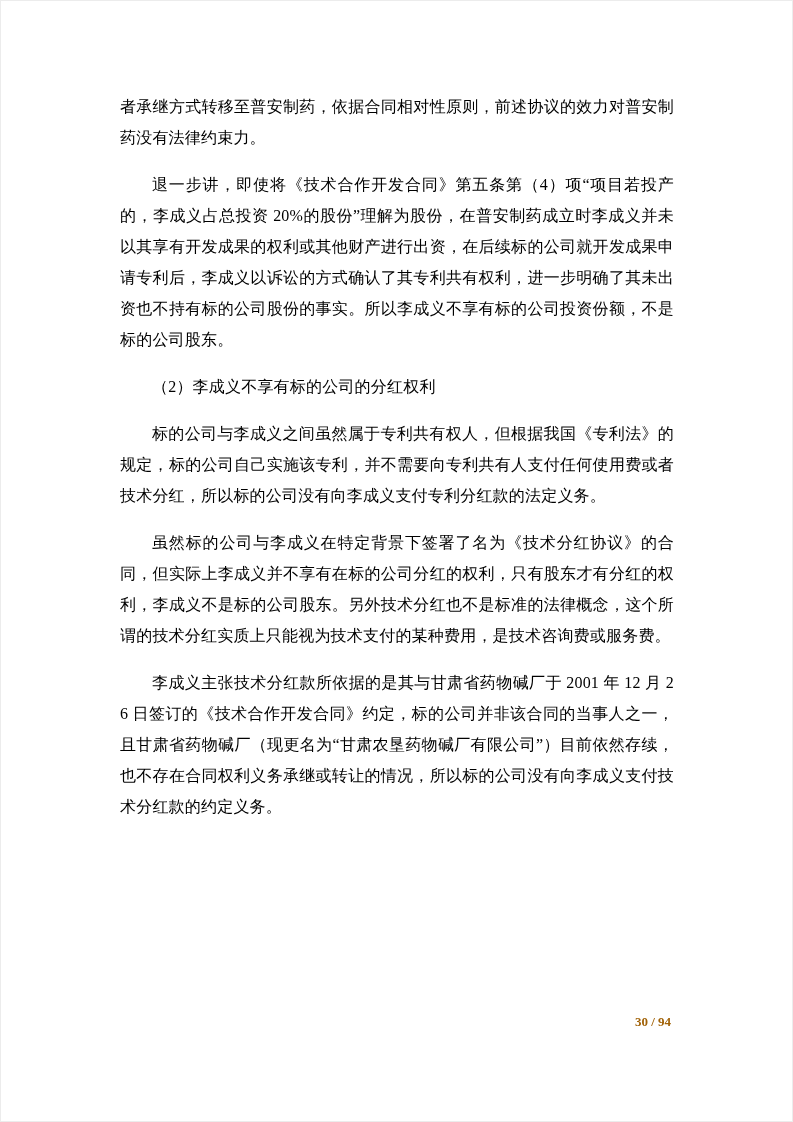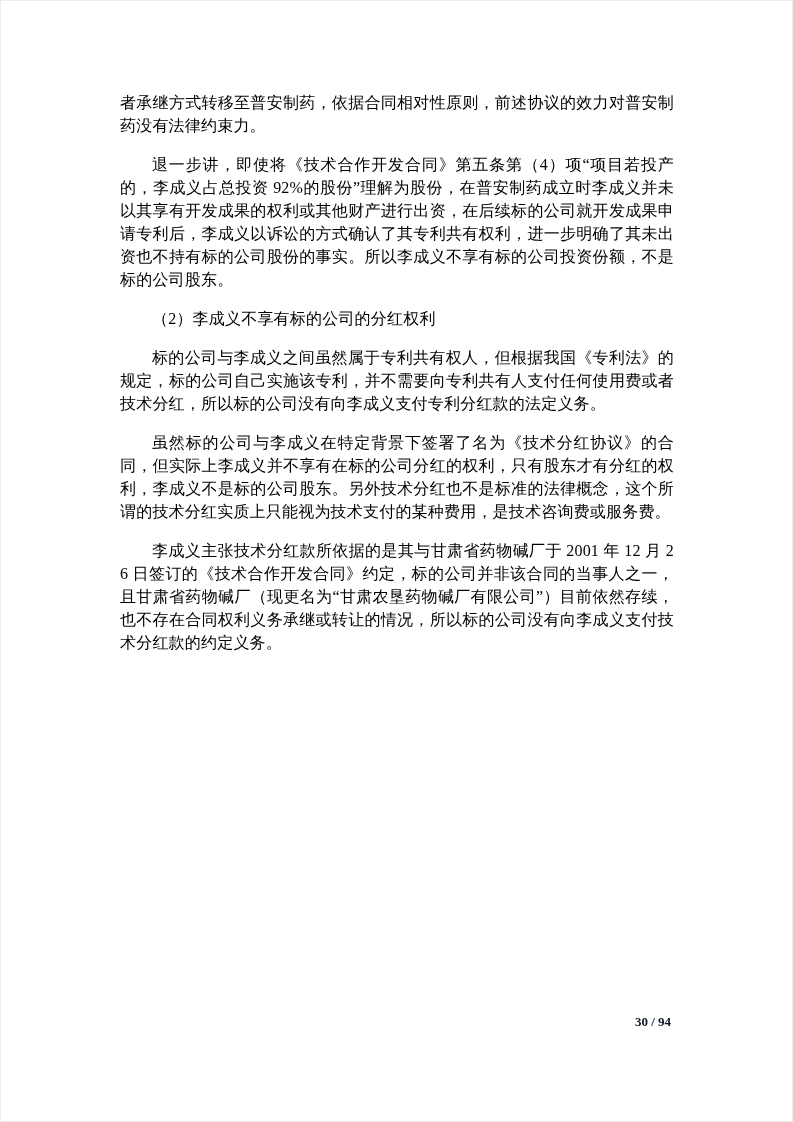--- a/index.html
+++ b/index.html
@@ -20,45 +20,45 @@
   }
   .content {
     position: absolute;
     top: 90px;
     left: 119px;
     width: 554px;
   }
   .content p {
     margin: 0 0 16px 0;
     font-size: 16px;
-    line-height: 23px;
+    line-height: 31px;
     text-align: justify;
     text-justify: inter-ideograph;
     letter-spacing: 0.2px;
     word-break: break-all;
   }
   .content p.indent {
     text-indent: 2em;
   }
   .footer {
     position: absolute;
     top: 1013px;
     right: 121px;
     font-size: 13px;
     font-weight: bold;
     font-family: "Liberation Serif", "DejaVu Serif", serif;
-    color: #0f172a;
+    color: #a16207;
   }
 </style>
 </head>
 <body>
 
 <div class="page">
   <div class="content">
     <p>者承继方式转移至普安制药，依据合同相对性原则，前述协议的效力对普安制药没有法律约束力。</p>
-    <p class="indent">退一步讲，即使将《技术合作开发合同》第五条第（4）项“项目若投产的，李成义占总投资 92%的股份”理解为股份，在普安制药成立时李成义并未以其享有开发成果的权利或其他财产进行出资，在后续标的公司就开发成果申请专利后，李成义以诉讼的方式确认了其专利共有权利，进一步明确了其未出资也不持有标的公司股份的事实。所以李成义不享有标的公司投资份额，不是标的公司股东。</p>
+    <p class="indent">退一步讲，即使将《技术合作开发合同》第五条第（4）项“项目若投产的，李成义占总投资 20%的股份”理解为股份，在普安制药成立时李成义并未以其享有开发成果的权利或其他财产进行出资，在后续标的公司就开发成果申请专利后，李成义以诉讼的方式确认了其专利共有权利，进一步明确了其未出资也不持有标的公司股份的事实。所以李成义不享有标的公司投资份额，不是标的公司股东。</p>
     <p class="indent">（2）李成义不享有标的公司的分红权利</p>
     <p class="indent">标的公司与李成义之间虽然属于专利共有权人，但根据我国《专利法》的规定，标的公司自己实施该专利，并不需要向专利共有人支付任何使用费或者技术分红，所以标的公司没有向李成义支付专利分红款的法定义务。</p>
     <p class="indent">虽然标的公司与李成义在特定背景下签署了名为《技术分红协议》的合同，但实际上李成义并不享有在标的公司分红的权利，只有股东才有分红的权利，李成义不是标的公司股东。另外技术分红也不是标准的法律概念，这个所谓的技术分红实质上只能视为技术支付的某种费用，是技术咨询费或服务费。</p>
     <p class="indent">李成义主张技术分红款所依据的是其与甘肃省药物碱厂于 2001 年 12 月 26 日签订的《技术合作开发合同》约定，标的公司并非该合同的当事人之一，且甘肃省药物碱厂（现更名为“甘肃农垦药物碱厂有限公司”）目前依然存续，也不存在合同权利义务承继或转让的情况，所以标的公司没有向李成义支付技术分红款的约定义务。</p>
   </div>
   <div class="footer">30 / 94</div>
 </div>
 
 </body></html>

